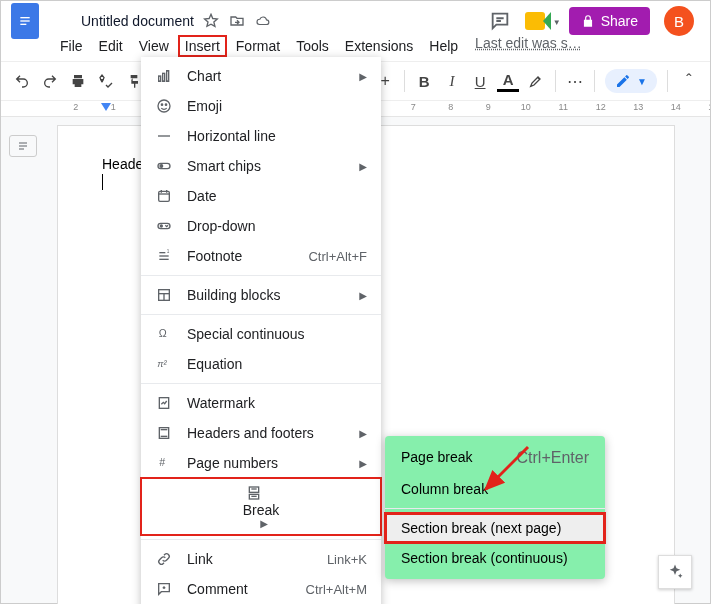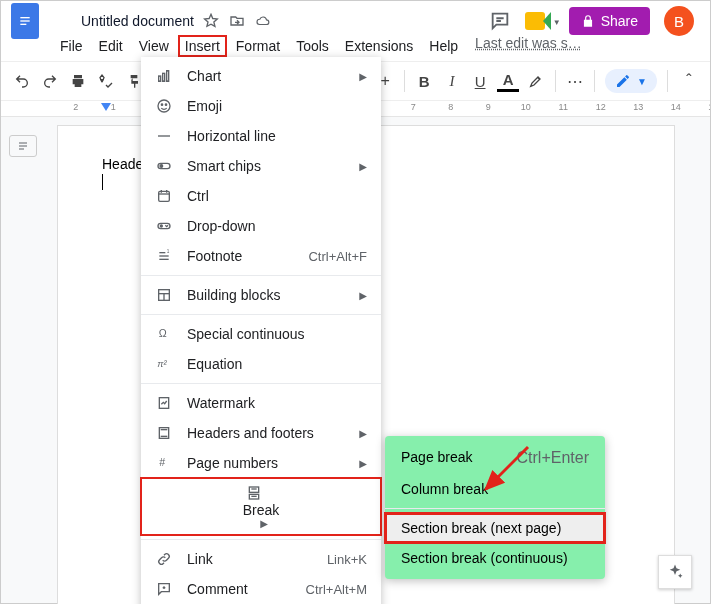--- a/index.html
+++ b/index.html
@@ -291,21 +291,21 @@
       </div>
       <div class="dd-item">
         <span class="dd-ic">
           <svg width="16" height="16" viewBox="0 0 24 24" fill="none" stroke="#5f6368" stroke-width="2">
             <rect x="4" y="5" width="16" height="15" rx="2"></rect>
             <line x1="4" y1="9" x2="20" y2="9"></line>
             <line x1="8" y1="3" x2="8" y2="7"></line>
             <line x1="16" y1="3" x2="16" y2="7"></line>
           </svg>
         </span>
-        <span class="dd-lb">Ctrl</span>
+        <span class="dd-lb">Date</span>
       </div>
       <div class="dd-item">
         <span class="dd-ic">
           <svg width="16" height="16" viewBox="0 0 24 24" fill="none" stroke="#5f6368" stroke-width="2">
             <rect x="3" y="8" width="18" height="8" rx="4"></rect>
             <circle cx="8" cy="12" r="1.5" fill="#5f6368"></circle>
             <path d="M14 11l2 2 2-2" fill="none"></path>
           </svg>
         </span>
         <span class="dd-lb">Drop-down</span>

